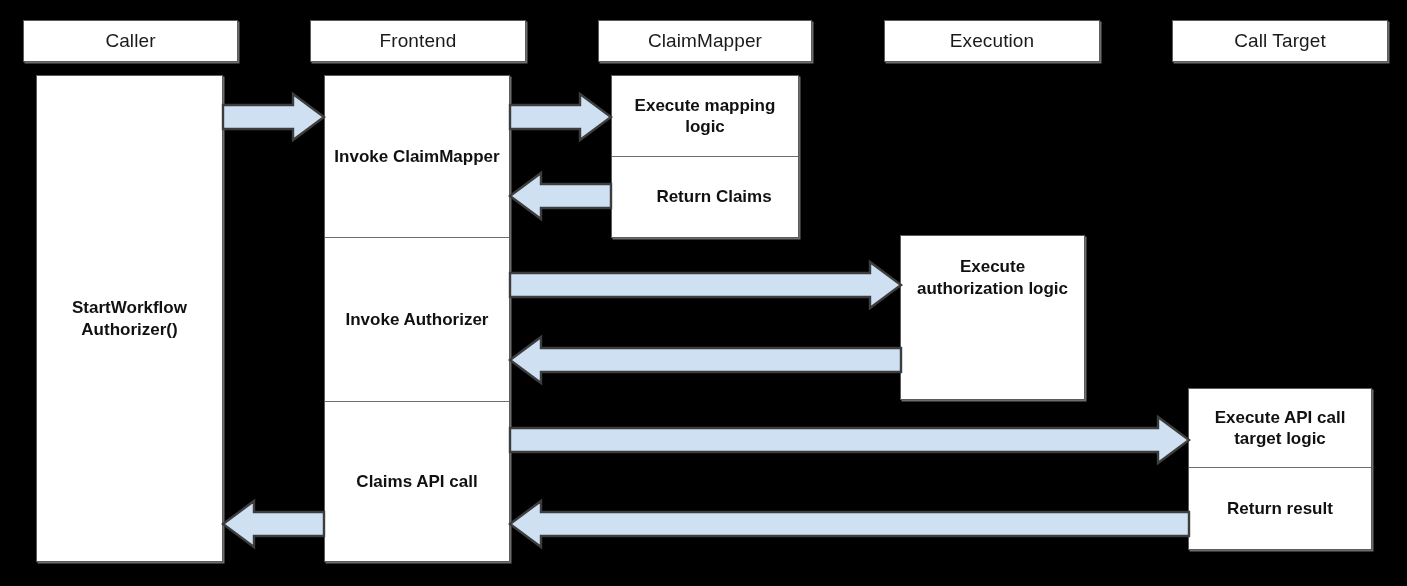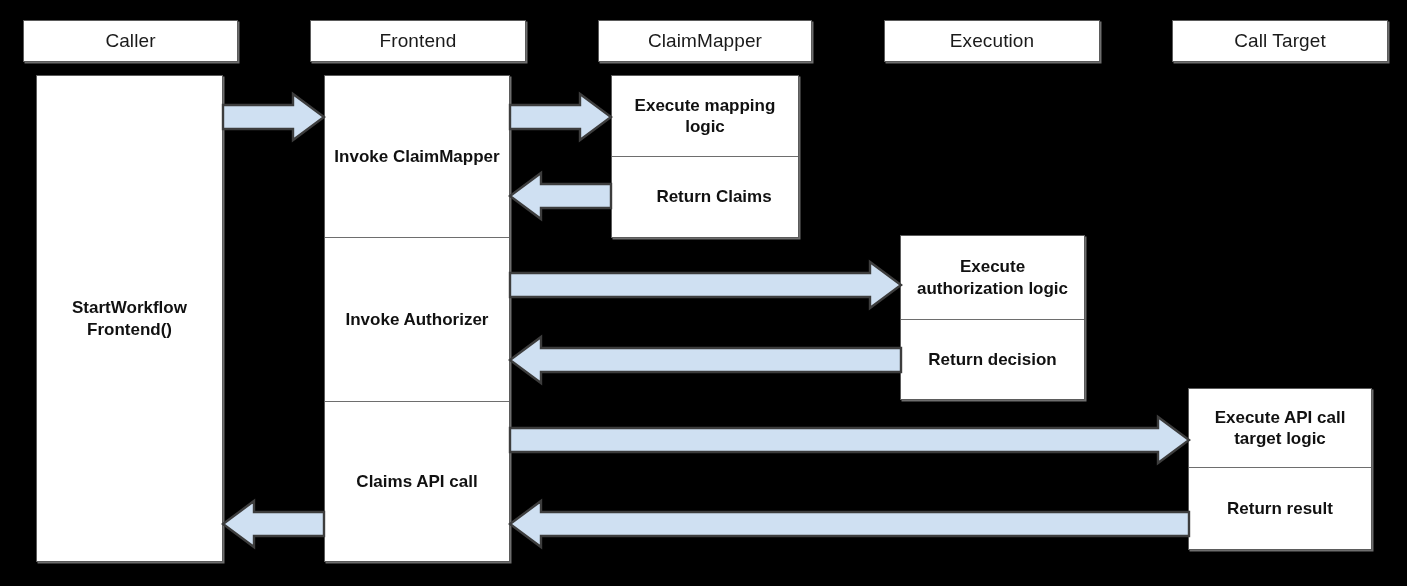--- a/index.html
+++ b/index.html
@@ -87,37 +87,36 @@
 
   <div class="participant-header" style="left:884px; top:20px; width:216px; height:42px;">
     <span>Execution</span>
   </div>
 
   <div class="participant-header" style="left:1172px; top:20px; width:216px; height:42px;">
     <span>Call Target</span>
   </div>
 
   <div class="activation" style="left:36px; top:75px; width:187px; height:487px; display:flex; flex-direction:column;">
-    <div class="act-seg" style="flex:1 1 auto;">StartWorkflow Frontend()</div>
+    <div class="act-seg" style="flex:1 1 auto;">StartWorkflow Authorizer()</div>
   </div>
 
   <div class="activation" style="left:324px; top:75px; width:186px; height:487px; display:flex; flex-direction:column;">
     <div class="act-seg" style="height:161px;">Invoke ClaimMapper</div>
     <div class="act-seg" style="height:164px;">Invoke Authorizer</div>
     <div class="act-seg" style="flex:1 1 auto;">Claims API call</div>
   </div>
 
   <div class="activation" style="left:611px; top:75px; width:188px; height:163px; display:flex; flex-direction:column;">
     <div class="act-seg" style="height:80px;">Execute mapping logic</div>
     <div class="act-seg" style="flex:1 1 auto;padding-left:24px;">Return Claims</div>
   </div>
 
   <div class="activation" style="left:900px; top:235px; width:185px; height:165px; display:flex; flex-direction:column;">
     <div class="act-seg" style="height:83px;">Execute authorization logic</div>
-    <div class="act-seg" style="flex:1 1 auto;">Return decision</div>
   </div>
 
   <div class="activation" style="left:1188px; top:388px; width:184px; height:162px; display:flex; flex-direction:column;">
     <div class="act-seg" style="height:78px;">Execute API call target logic</div>
     <div class="act-seg" style="flex:1 1 auto;">Return result</div>
   </div>
 
   <div class="arrow" style="left:223px; top:94px; width:101px; height:46px;">
     <svg width="101" height="46" viewBox="0 0 101 46">
       <polygon points="0,11 70,11 70,0 101,23 70,46 70,35 0,35" fill="#cfe0f2" stroke="#3d3d3d" stroke-width="2.4" stroke-linejoin="miter"></polygon>

